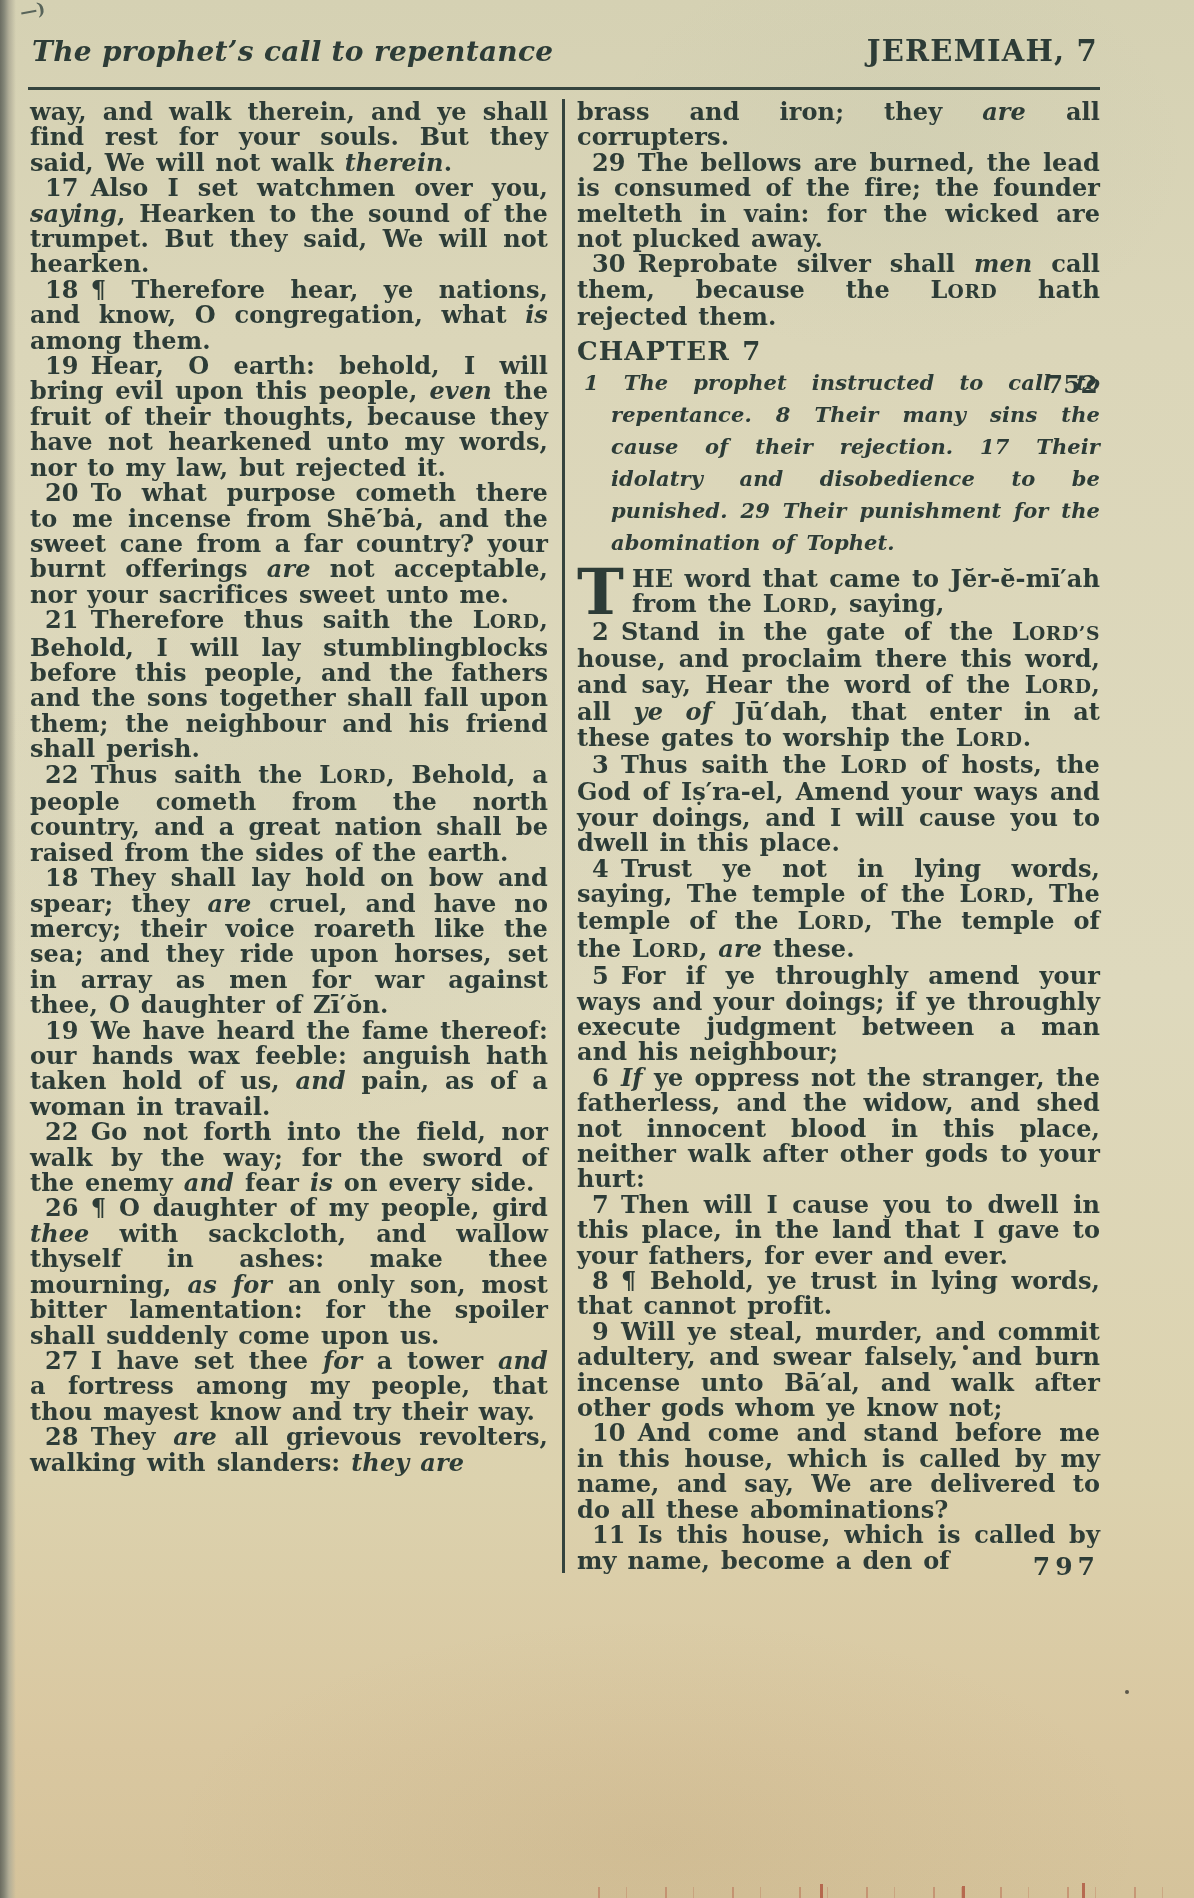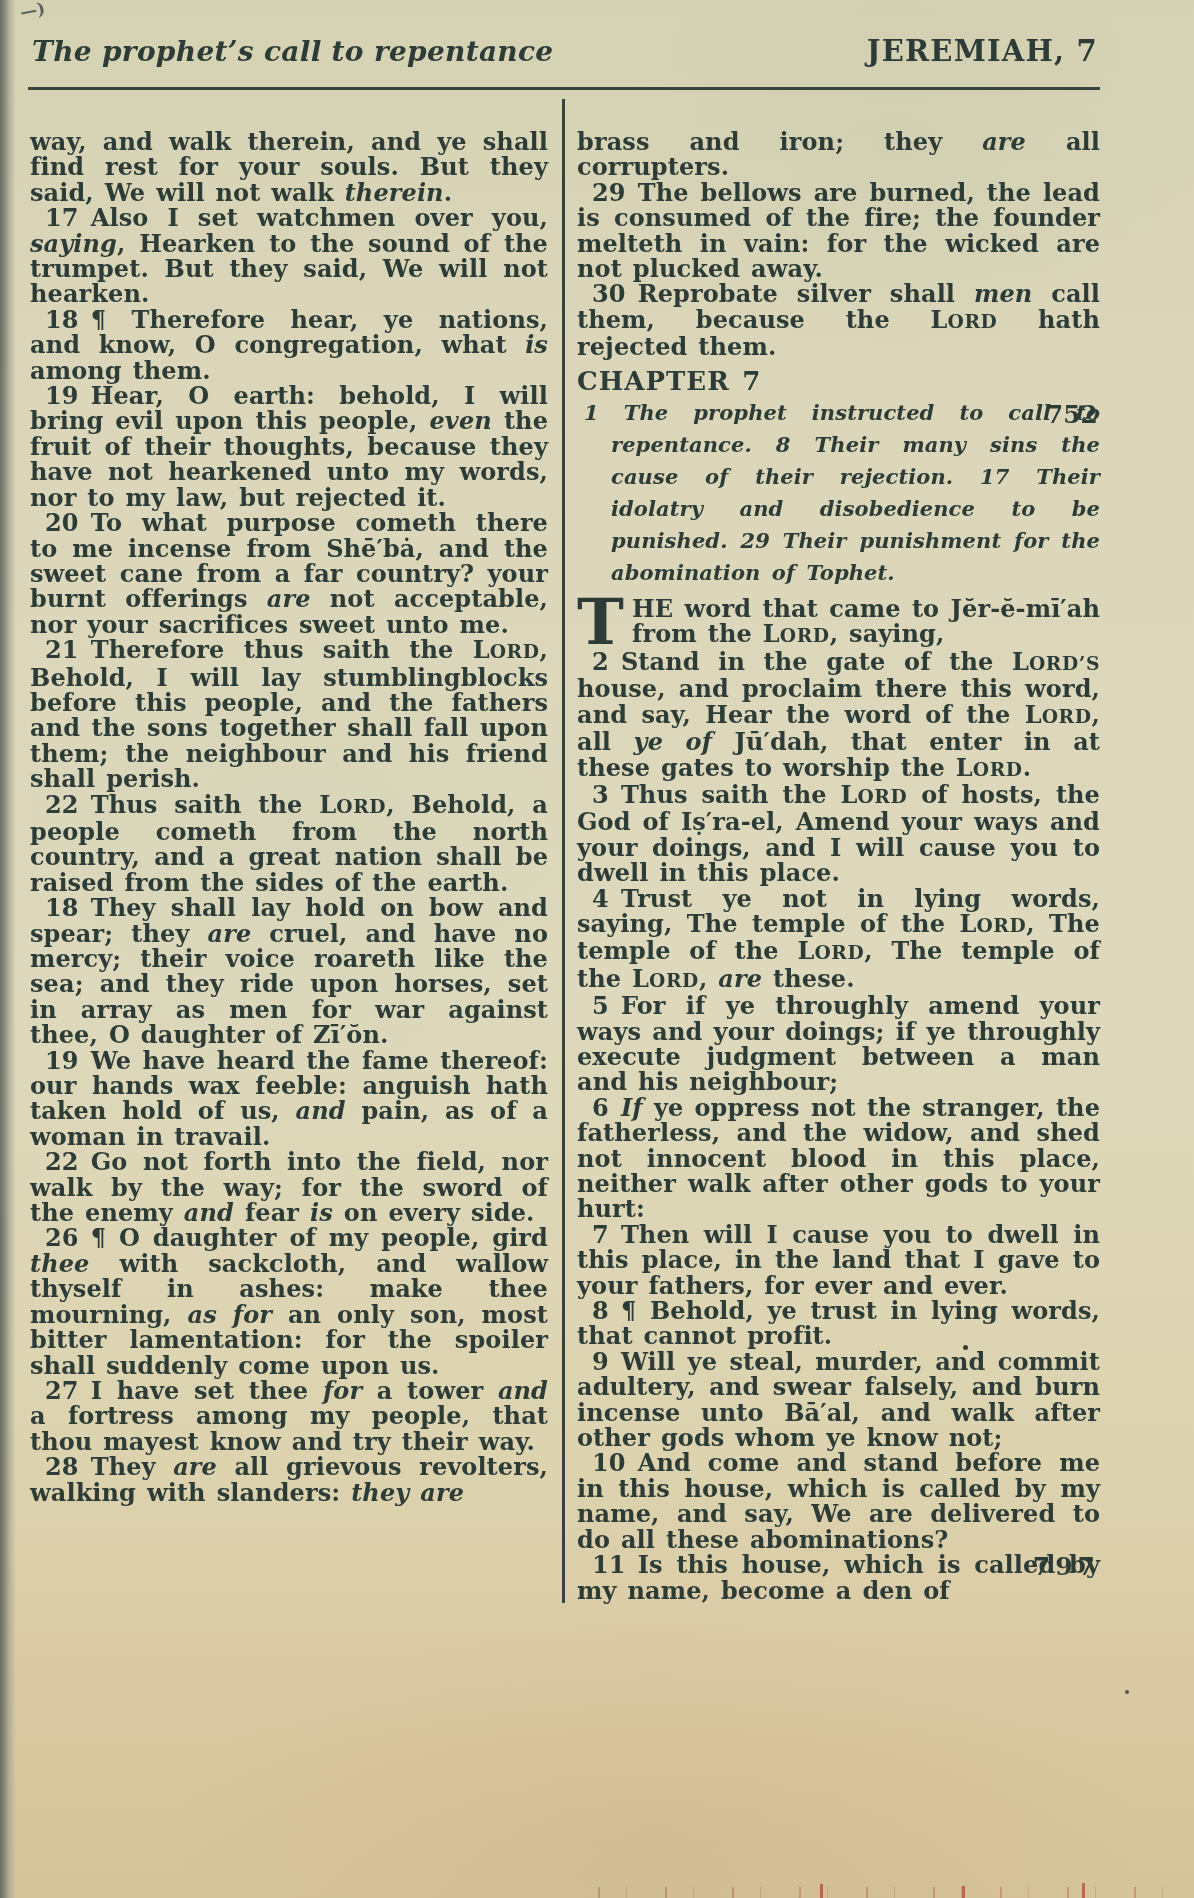--- a/index.html
+++ b/index.html
@@ -23,21 +23,21 @@
   .header{position:absolute;left:32px;top:34px;width:1066px;display:flex;justify-content:space-between;align-items:flex-end;}
   .header-left{font-style:italic;font-weight:700;font-size:28px;letter-spacing:.3px;}
   .header-right{font-weight:700;font-size:29px;letter-spacing:1.2px;}
   .rule{position:absolute;left:28px;top:87px;width:1072px;height:3px;background:#35443e;}
   .columns{position:absolute;left:30px;top:99px;width:1070px;display:flex;align-items:stretch;}
   .col{font-size:24px;line-height:25.4px;text-align:justify;font-weight:700;word-spacing:2.5px;letter-spacing:.1px;}
   .col-left{width:518px;}
   .divider{width:3px;background:#35443e;margin:0 12px 0 14px;}
   .col-right{flex:1;}
   .verse{margin:0;text-indent:15px;}
-  .verse.cont{text-indent:0;margin-top:30px;}
+  .verse.cont{text-indent:0;}
   .vnum{font-weight:700;}
   i{font-style:italic;}
   .lord .sc{font-size:.78em;letter-spacing:.6px;margin-top:16px;}
   .chapter-head{position:relative;text-align:left;margin:9px 0 3px;font-size:26px;font-weight:700;letter-spacing:1px;}
   .chapter-num{position:absolute;right:2px;top:1px;font-size:25px;letter-spacing:0;margin-top:32px;}
   .summary{margin:2px 0 7px;font-style:italic;font-weight:700;font-size:21px;line-height:32px;
     padding-left:34px;text-indent:-27px;text-align:justify;word-spacing:4px;}
   .dropcap-p{text-indent:0;min-height:52px;}
   .dropcap{float:left;font-size:63px;line-height:51px;padding:1px 8px 0 0;font-weight:700;}
   .footer{position:absolute;left:30px;top:1552px;width:1070px;text-align:right;font-weight:700;font-size:25px;letter-spacing:5px;}

